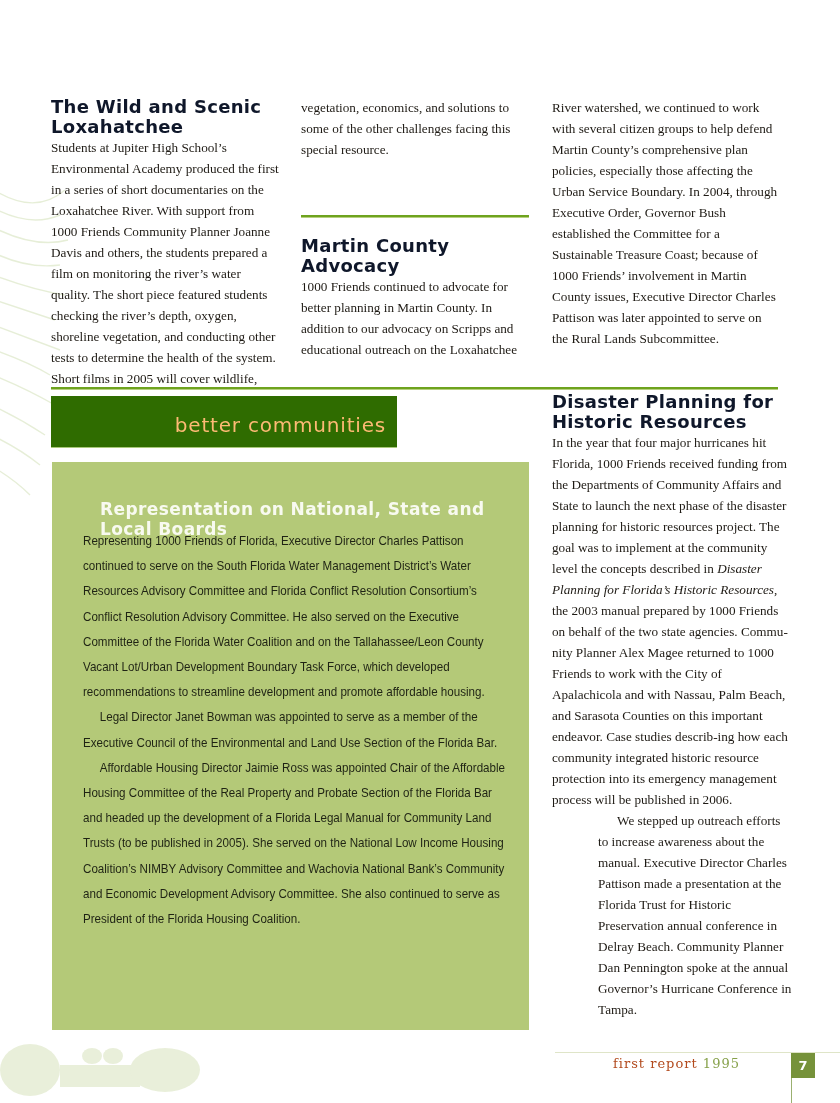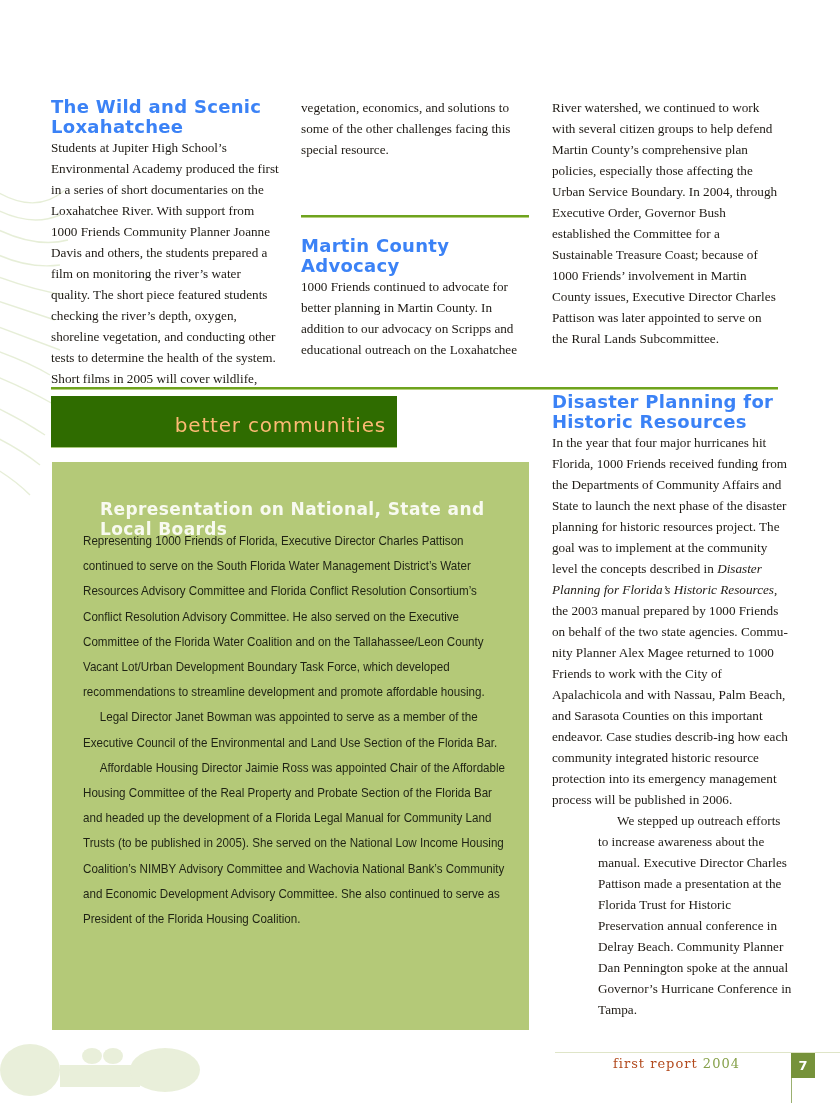--- a/index.html
+++ b/index.html
@@ -12,21 +12,21 @@
   
   .frond {
     position: absolute; pointer-events: none;
   }
   .frond-left { left: -20px; top: 160px; width: 90px; height: 360px; opacity: 0.35; }
   .frond-bottom { left: 0; top: 1030px; width: 210px; height: 73px; opacity: 0.45; }
 
   .heading {
     font-family: "DejaVu Sans", sans-serif;
     font-weight: bold;
-    color: #3b82f6;
+    color: #0f172a;
     font-size: 18px;
     line-height: 20px;
     letter-spacing: 0.3px;
     margin: 0;
   }
   .body-serif {
     font-family: "Liberation Serif", "DejaVu Serif", serif;
     font-size: 13.2px;
     line-height: 21px;
     margin: 0;
@@ -184,16 +184,16 @@
   <h2 class="heading">Disaster Planning for Historic Resources</h2>
   <p class="body-serif">
     <span>In the year that four major hurricanes hit Florida, 1000 Friends received funding from the Departments of Community Affairs and State to launch the next phase of the disaster planning for historic resources project.  The goal was to implement at the community level the concepts described in </span><em>Disaster Planning for Florida’s Historic Resources</em><span>, the 2003 manual prepared by 1000 Friends on behalf of the two state agencies. Commu-nity Planner Alex Magee returned to 1000 Friends to work with the City of Apalachicola and with Nassau, Palm Beach, and Sarasota Counties on this important endeavor. Case studies describ-ing how each community integrated historic resource protection into its emergency management process will be published in 2006.</span>
   </p>
   <p class="body-serif indent">We stepped up outreach efforts to increase awareness about the manual. Executive Director Charles Pattison made a presentation at the Florida Trust for Historic Preservation annual conference in Delray Beach. Community Planner Dan Pennington spoke at the annual Governor’s Hurricane Conference in Tampa.</p>
 </div>
 
 <div class="footer-rule"></div>
 <div class="footer-text">
   <span>first report</span>
-  <span class="year">2004</span>
+  <span class="year">1995</span>
 </div>
 <div class="page-num">7</div>
 <div class="page-tick"></div>
 
 </body></html>

